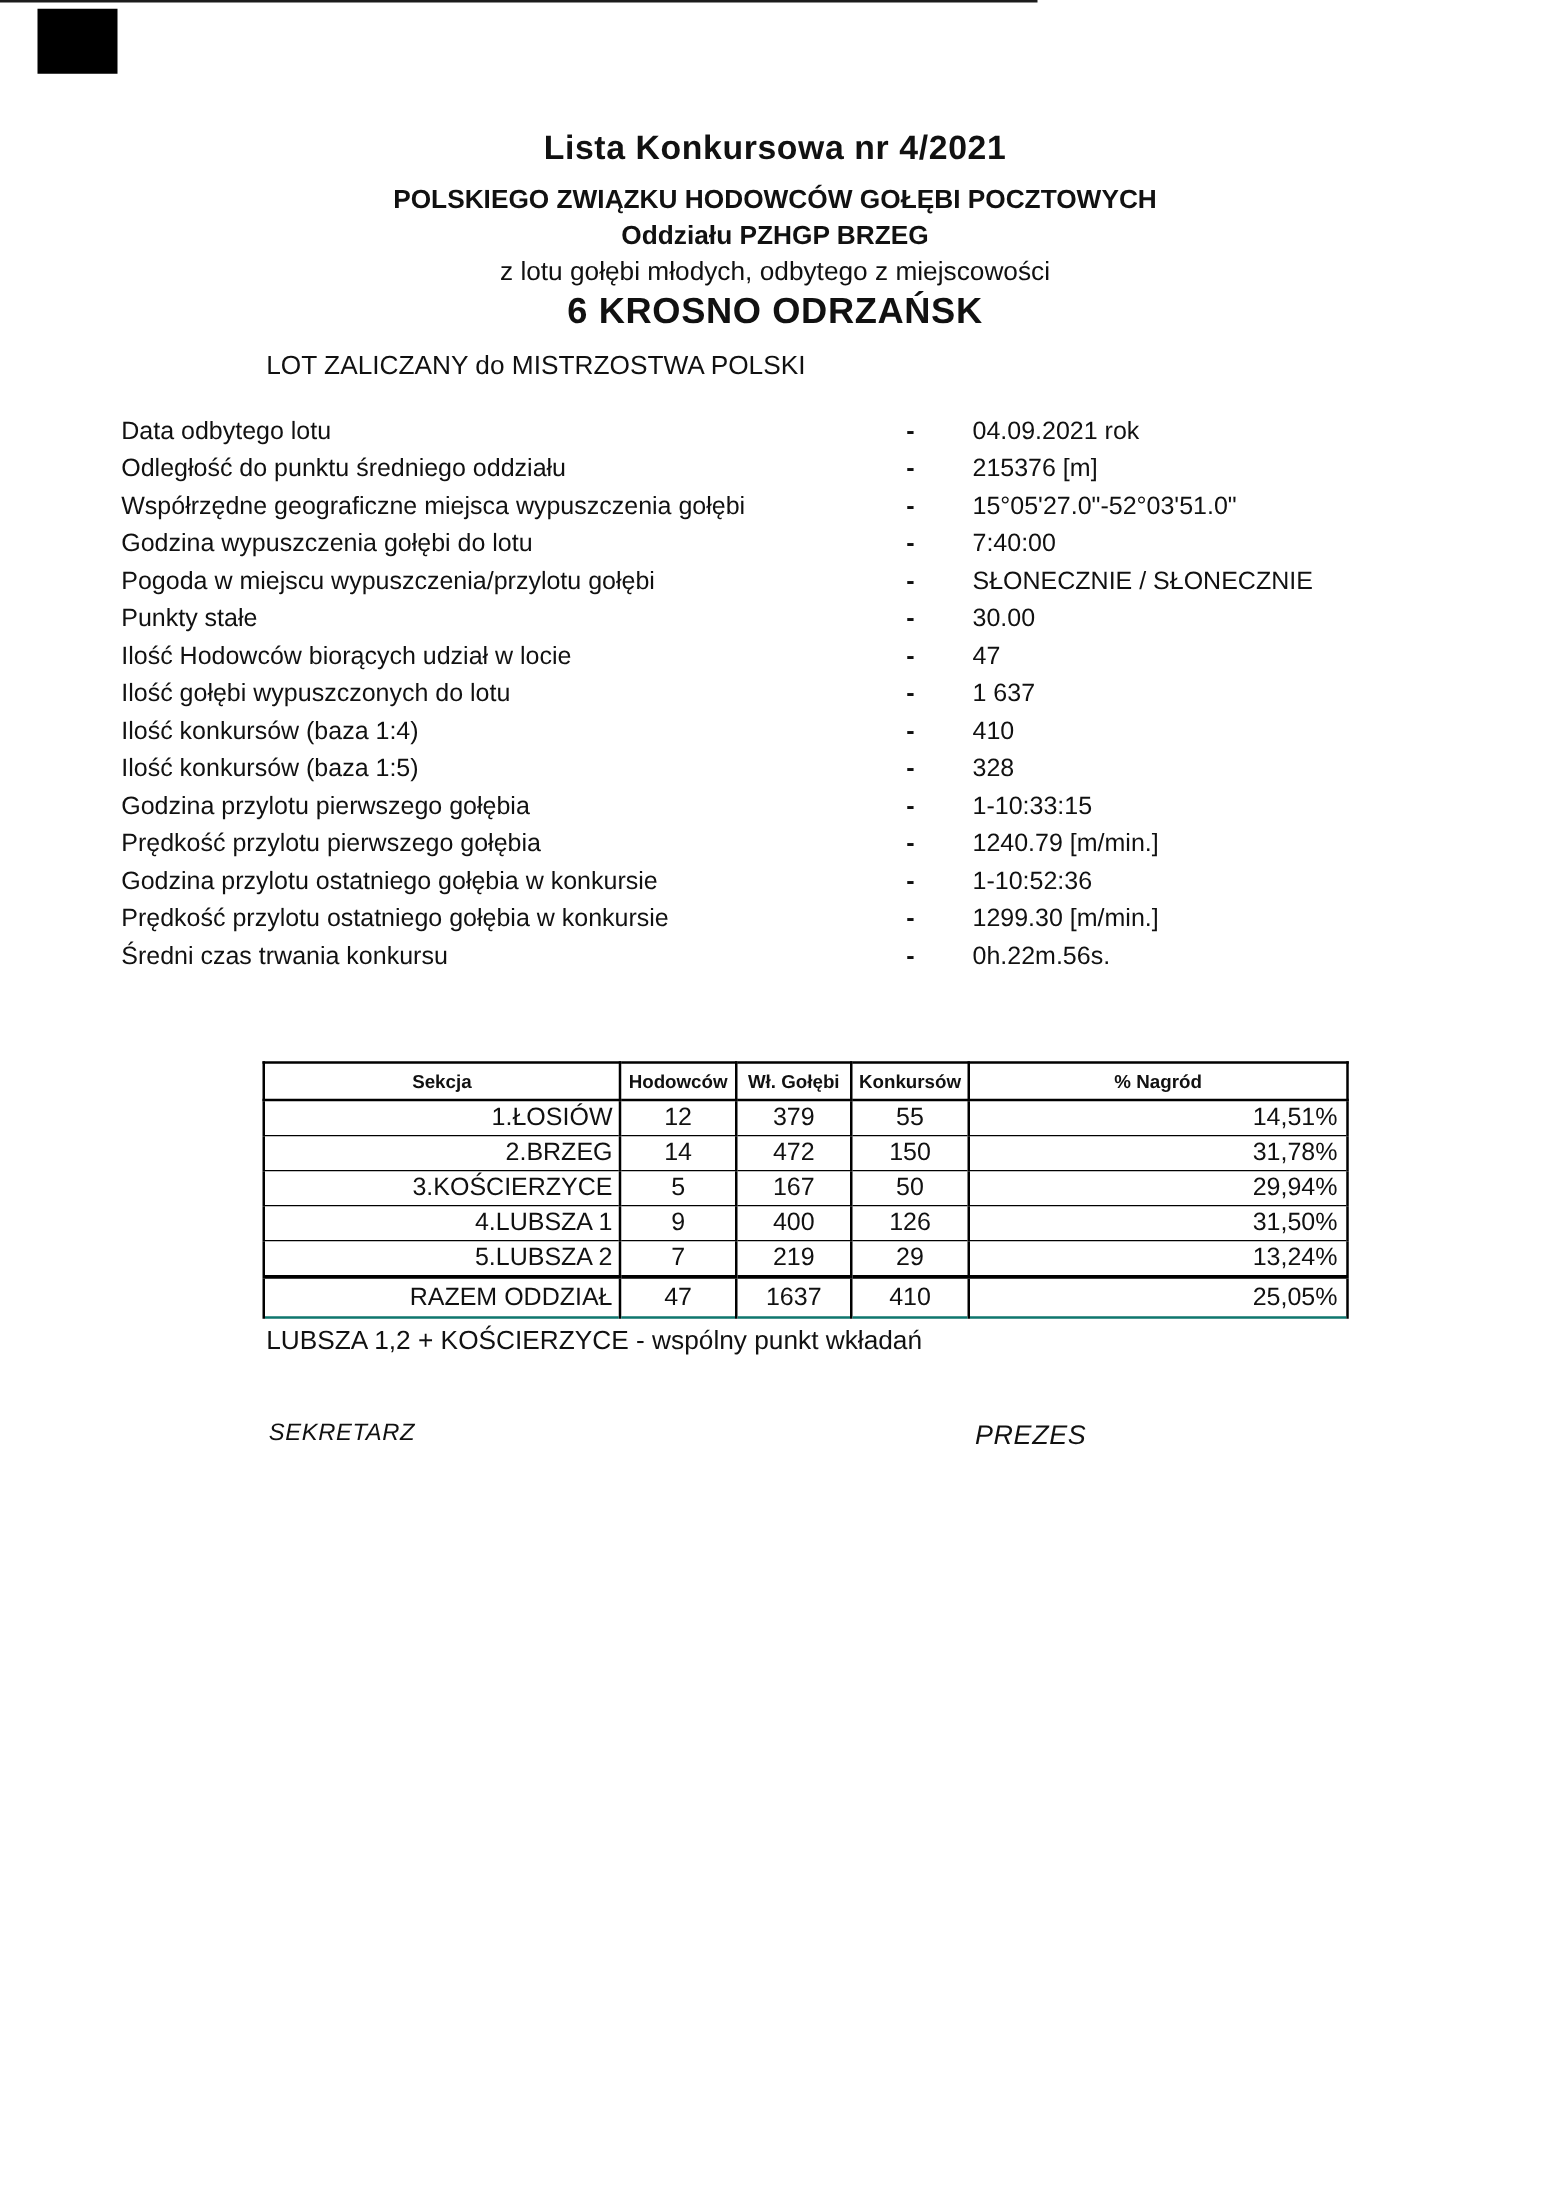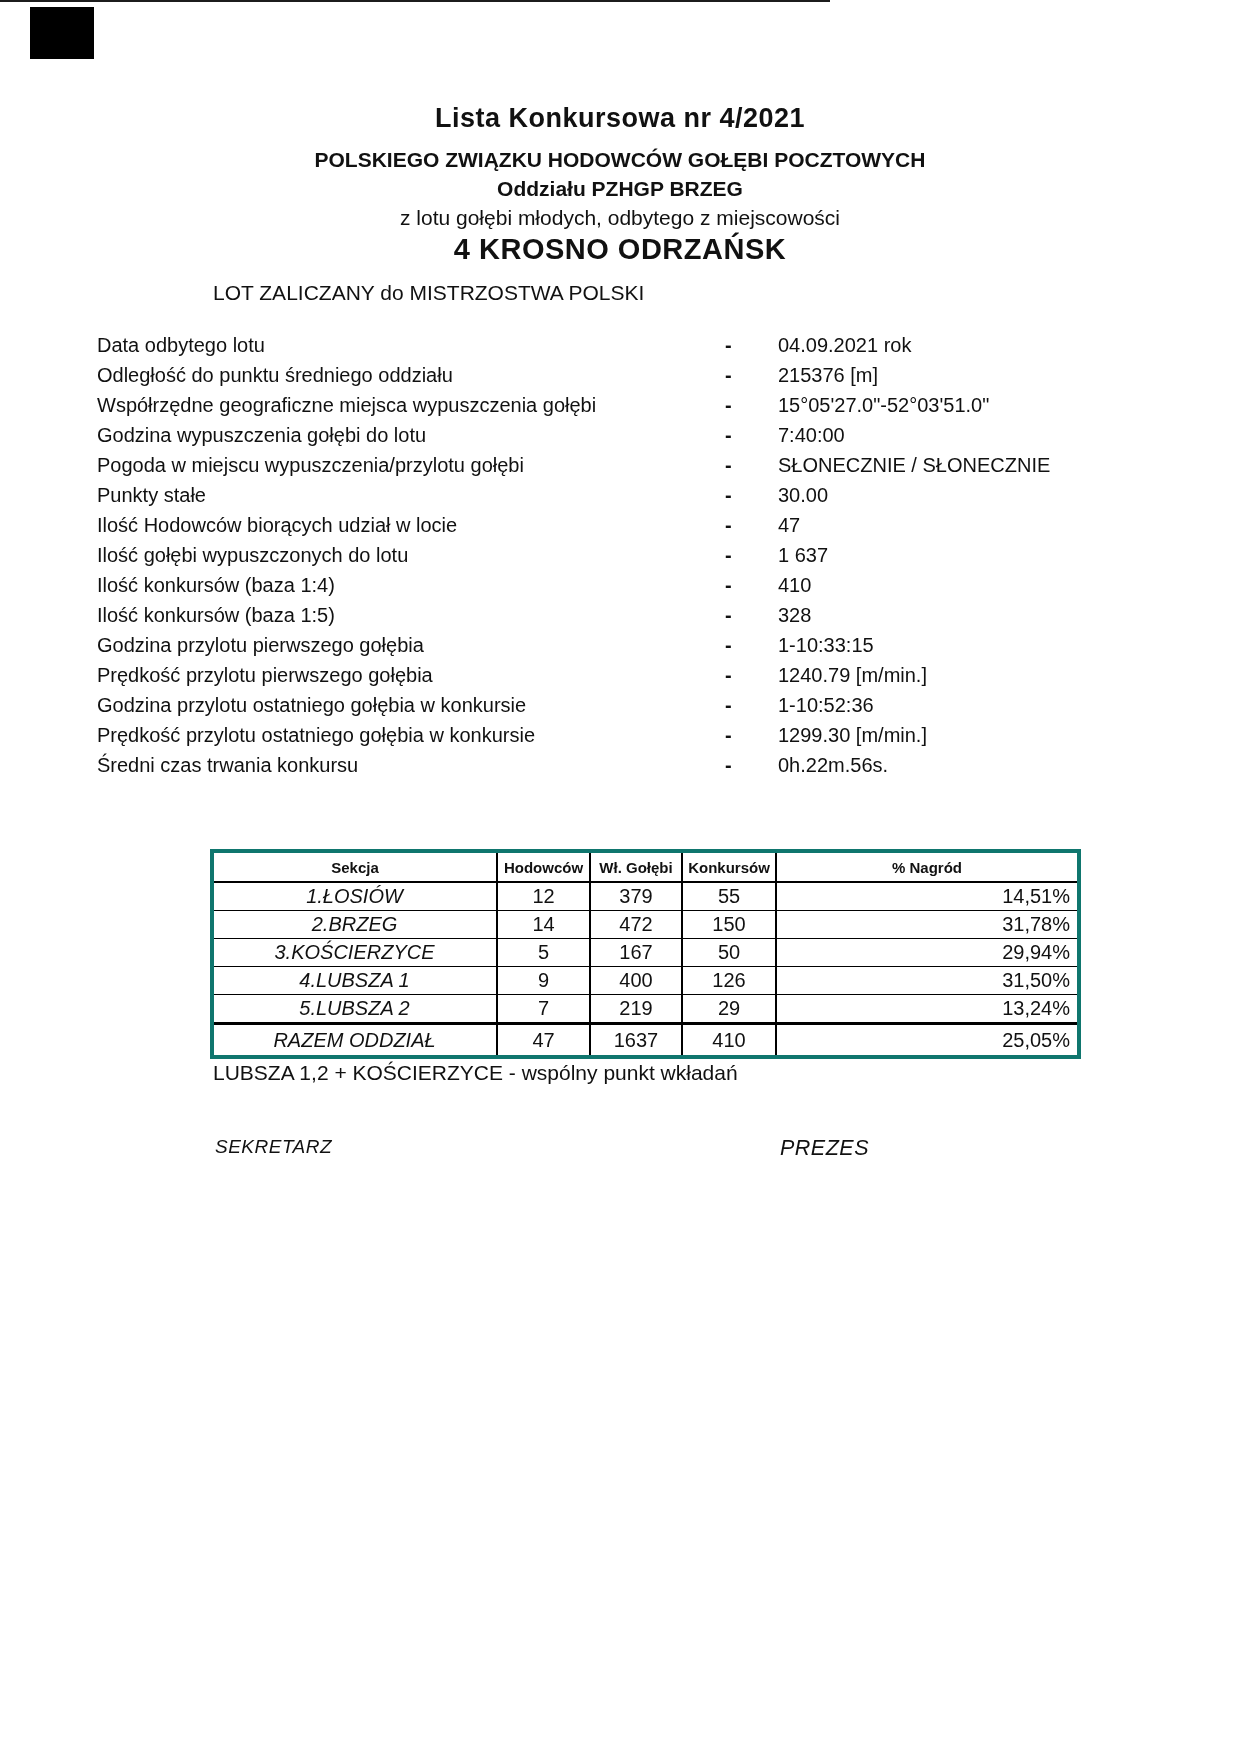--- a/index.html
+++ b/index.html
@@ -24,49 +24,49 @@
   #header-rule{left:208px;top:317px;width:830px;height:0;border-top:2px solid #1c1c1c;}
 
   #flight-details{left:97px;top:330px;width:1050px;}
   .detail-row{position:relative;height:30px;line-height:30px;font-size:20px;white-space:nowrap;}
   .d-label{position:absolute;left:0;}
   .d-dash{position:absolute;left:628px;font-weight:bold;}
   .d-value{position:absolute;left:681px;}
 
   #sections-wrap{left:210px;top:849px;}
   table.sections{border-collapse:collapse;table-layout:fixed;width:867px;background:#fff;}
-  table.sections{border:4px solid #0f766e;}
+  table.sections{border:2px solid #0f766e;}
   table.sections th{
     font-size:15px;font-weight:bold;text-align:center;vertical-align:middle;
     height:28px;border:2px solid #000;padding:0 2px;white-space:nowrap;overflow:hidden;
   }
   table.sections td{
     font-size:20px;height:27px;vertical-align:middle;
     border:1px solid #000;border-left:2px solid #000;border-right:2px solid #000;
     padding:0 5px;white-space:nowrap;overflow:hidden;
   }
-  table.sections td.name{text-align:center;padding-left:4px;font-style:italic;}
+  table.sections td.name{text-align:right;padding-left:4px;}
   table.sections td.num{text-align:center;}
   table.sections td.pct{text-align:right;padding-right:7px;}
   table.sections tr.total td{border-top:3px solid #000;height:30px;}
 
   #table-footnote{left:213px;top:1061px;font-size:21px;white-space:nowrap;}
   #sig-secretary{left:215px;top:1136px;font-size:19px;font-style:italic;letter-spacing:.5px;}
   #sig-president{left:780px;top:1136px;font-size:21.5px;font-style:italic;letter-spacing:.5px;}
 </style>
 </head>
 <body>
 
 <div id="scan-artifact"></div>
 
 <div id="doc-title" class="centered">Lista Konkursowa nr 4/2021</div>
 <div id="org-line1" class="centered">POLSKIEGO ZWIĄZKU HODOWCÓW GOŁĘBI POCZTOWYCH</div>
 <div id="org-line2" class="centered">Oddziału PZHGP BRZEG</div>
 <div id="flight-line" class="centered">z lotu gołębi młodych, odbytego z miejscowości</div>
-<div id="release-site" class="centered">4 KROSNO ODRZAŃSK</div>
+<div id="release-site" class="centered">6 KROSNO ODRZAŃSK</div>
 <div id="qualifier-line" class="abs">LOT ZALICZANY do MISTRZOSTWA POLSKI</div>
 <div id="header-rule"></div>
 
 <div id="flight-details" class="abs">
     <div class="detail-row">
       <span class="d-label">Data odbytego lotu</span>
       <span class="d-dash">-</span>
       <span class="d-value">04.09.2021 rok</span>
     </div>
     <div class="detail-row">

